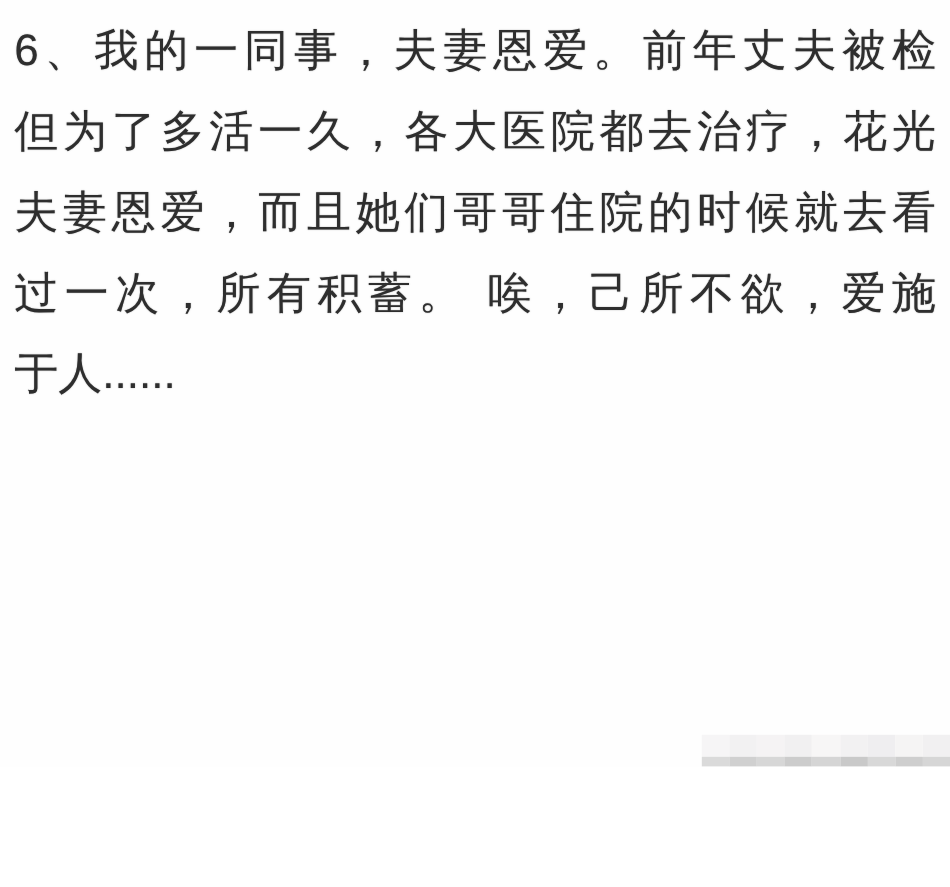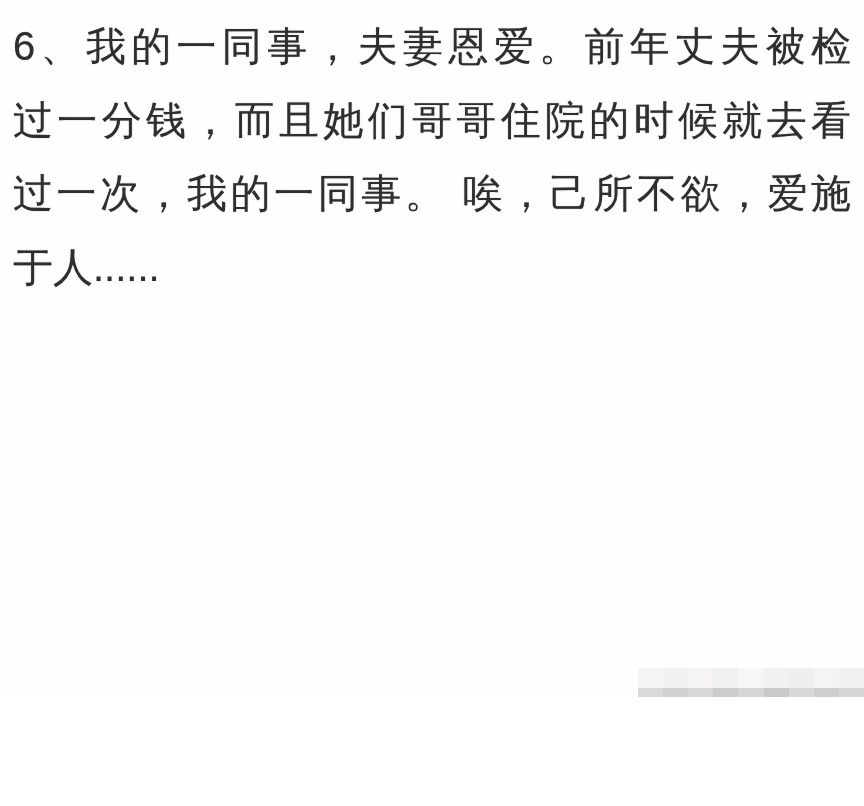--- a/index.html
+++ b/index.html
@@ -54,22 +54,23 @@
   .wm-row.wm-top { flex: 1 1 auto; }
   .wm-row.wm-bottom { height: 9px; flex: 0 0 9px; }
   .wm-block { flex: 1 1 auto; }
 </style>
 </head>
 <body>
 
 <div class="page">
   <div class="paragraph">
       <div class="line">6、我的一同事，夫妻恩爱。前年丈夫被检</div>
-      <div class="line">过一分钱，而且她们哥哥住院的时候就去看</div>
-      <div class="line">过一次，我的一同事。 唉，己所不欲，爱施</div>
+      <div class="line">但为了多活一久，各大医院都去治疗，花光</div>
+      <div class="line">夫妻恩爱，而且她们哥哥住院的时候就去看</div>
+      <div class="line">过一次，所有积蓄。 唉，己所不欲，爱施</div>
       <div class="line last">于人......</div>
     </div>
 
   <div class="watermark">
     <div class="wm-row wm-top">
         <span class="wm-block" style="background: rgb(246, 245, 246);"></span>
         <span class="wm-block" style="background: rgb(242, 241, 242);"></span>
         <span class="wm-block" style="background: rgb(245, 243, 244);"></span>
         <span class="wm-block" style="background: rgb(241, 240, 241);"></span>
         <span class="wm-block" style="background: rgb(247, 246, 246);"></span>

